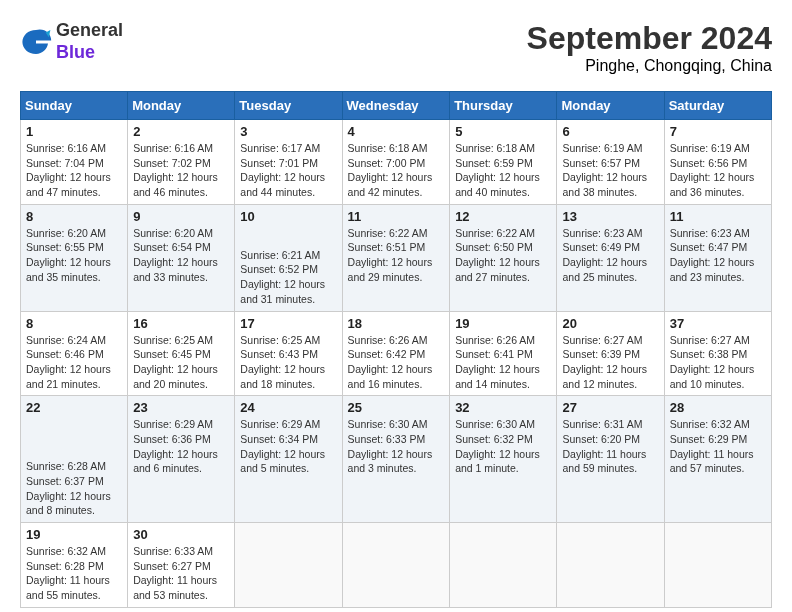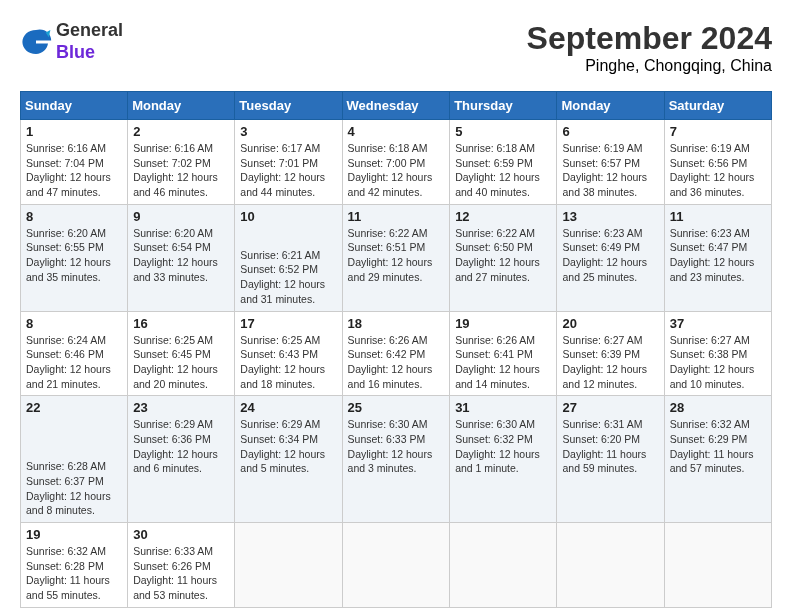--- a/index.html
+++ b/index.html
@@ -294,21 +294,21 @@
 and 5 minutes.</div>
         </td>
         <td>
           <span class="day-number">25</span>
           <div class="day-info" style="white-space: pre-line;">Sunrise: 6:30 AM
 Sunset: 6:33 PM
 Daylight: 12 hours
 and 3 minutes.</div>
         </td>
         <td>
-          <span class="day-number">31</span>
+          <span class="day-number">32</span>
           <div class="day-info" style="white-space: pre-line;">Sunrise: 6:30 AM
 Sunset: 6:32 PM
 Daylight: 12 hours
 and 1 minute.</div>
         </td>
         <td>
           <span class="day-number">27</span>
           <div class="day-info" style="white-space: pre-line;">Sunrise: 6:31 AM
 Sunset: 6:20 PM
 Daylight: 11 hours
@@ -326,21 +326,21 @@
         <td>
           <span class="day-number">19</span>
           <div class="day-info" style="white-space: pre-line;">Sunrise: 6:32 AM
 Sunset: 6:28 PM
 Daylight: 11 hours
 and 55 minutes.</div>
         </td>
         <td>
           <span class="day-number">30</span>
           <div class="day-info" style="white-space: pre-line;">Sunrise: 6:33 AM
-Sunset: 6:26 PM
+Sunset: 6:27 PM
 Daylight: 11 hours
 and 53 minutes.</div>
         </td>
         <td class="empty-cell"></td>
         <td class="empty-cell"></td>
         <td class="empty-cell"></td>
         <td class="empty-cell"></td>
         <td class="empty-cell"></td>
       </tr>
     </tbody>

